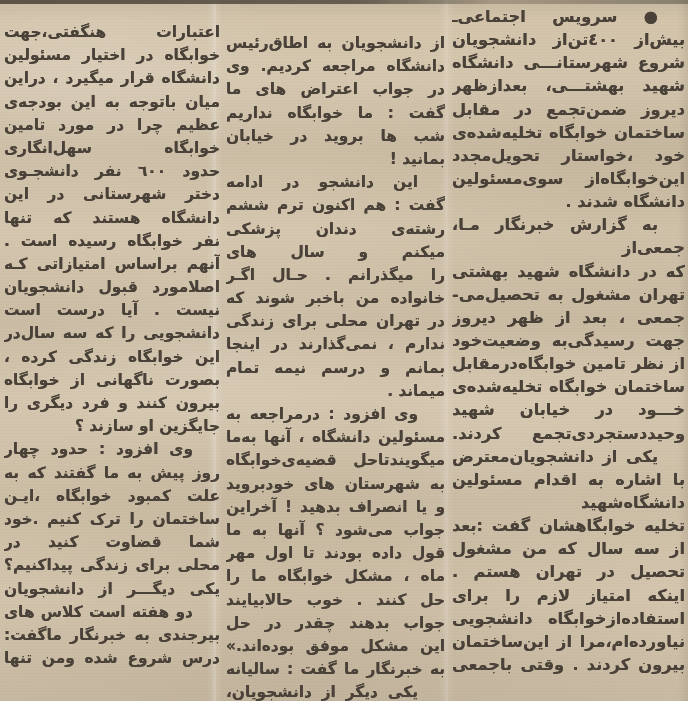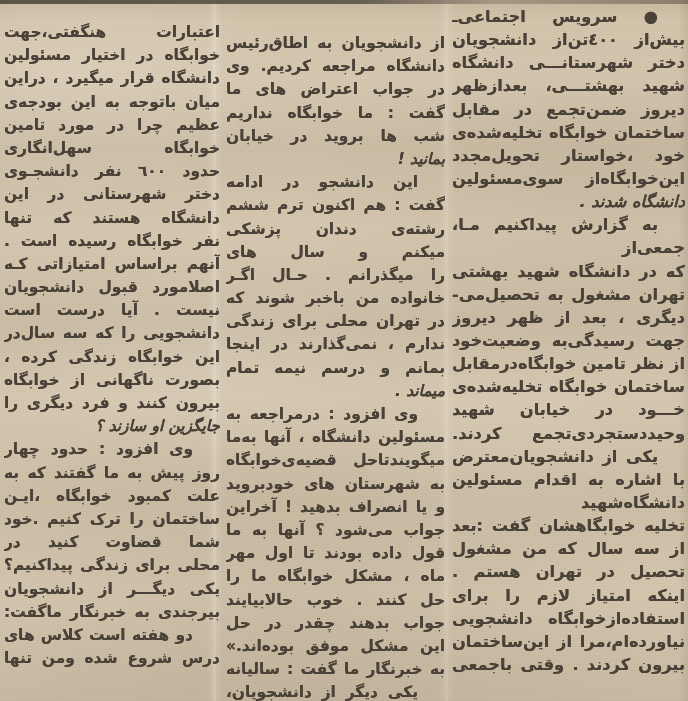--- a/index.html
+++ b/index.html
@@ -43,49 +43,49 @@
   .col-mid{top:32px;right:243px;width:219px;--lh:23.2px;font-size:15.4px;}
   .col-left{top:21px;left:4px;width:216px;--lh:23.2px;font-size:15.4px;}
   .line{
     height:var(--lh);line-height:var(--lh);
     text-align:justify;text-align-last:justify;
     overflow:hidden;
     text-shadow:0 0 .6px rgba(74,66,56,.85);
     letter-spacing:.1px;
   }
   .line.indent{padding-right:27px;}
-  .line.end{text-align-last:right;font-style:italic;}
+  .line.end{text-align-last:right;}
 </style>
 </head>
 <body>
 
 <div class="scan">
   <div class="mottle"></div>
   <div class="bands"></div>
   <div class="grain"></div>
   <div class="crease v1"></div>
   <div class="crease v2"></div>
   <div class="edge-r"></div>
   <div class="top-edge"></div>
 
   <div class="col col-right">
       <div class="line indent">● سرویس اجتماعی‌ـ</div>
       <div class="line">بیش‌از ٤٠٠تن‌از دانشجویان</div>
-      <div class="line">دختر شهرستانـــی دانشگاه</div>
+      <div class="line">شروع شهرستانـــی دانشگاه</div>
       <div class="line">شهید بهشتـــی، بعدازظهر</div>
       <div class="line">دیروز ضمن‌تجمع در مقابل</div>
       <div class="line">ساختمان خوابگاه تخلیه‌شده‌ی</div>
       <div class="line">خود ،خواستار تحویل‌مجدد</div>
       <div class="line">این‌خوابگاه‌از سوی‌مسئولین</div>
       <div class="line end">دانشگاه شدند .</div>
-      <div class="line indent">به گزارش پیداکنیم مـا،</div>
+      <div class="line indent">به گزارش خبرنگار مـا،</div>
       <div class="line">جمعی‌از دانشجویان‌شهرستانی</div>
       <div class="line">که در دانشگاه شهید بهشتی</div>
       <div class="line">تهران مشغول به تحصیل‌می-</div>
-      <div class="line">دیگری ، بعد از ظهر دیروز</div>
+      <div class="line">جمعی ، بعد از ظهر دیروز</div>
       <div class="line">جهت رسیدگی‌به وضعیت‌خود</div>
       <div class="line">از نظر تامین خوابگاه‌درمقابل</div>
       <div class="line">ساختمان خوابگاه تخلیه‌شده‌ی</div>
       <div class="line">خـــود در خیابان شهید</div>
       <div class="line">وحیددستجردی‌تجمع کردند.</div>
       <div class="line indent">یکی از دانشجویان‌معترض</div>
       <div class="line">با اشاره به اقدام مسئولین</div>
       <div class="line">دانشگاه‌شهید بهشتی‌درزمینه‌ی</div>
       <div class="line">تخلیه خوابگاهشان گفت :بعد</div>
       <div class="line">از سه سال که من مشغول</div>
@@ -147,17 +147,17 @@
       <div class="line">بصورت ناگهانی از خوابگاه</div>
       <div class="line">بیرون کنند و فرد دیگری را</div>
       <div class="line end">جایگزین او سازند ؟</div>
       <div class="line indent">وی افزود : حدود چهار</div>
       <div class="line">روز پیش به ما گفتند که به</div>
       <div class="line">علت کمبود خوابگاه ،ایـن</div>
       <div class="line">ساختمان را ترک کنیم .خود</div>
       <div class="line">شما قضاوت کنید در این‌چهار</div>
       <div class="line">محلی برای زندگی پیداکنیم؟</div>
       <div class="line">یکی دیگـــر از دانشجویان</div>
+      <div class="line indent">دو هفته است کلاس های</div>
       <div class="line">بیرجندی به خبرنگار ماگفت:</div>
-      <div class="line indent">دو هفته است کلاس های</div>
       <div class="line">درس شروع شده ومن تنها</div>
     </div>
 </div>
 
 </body></html>

